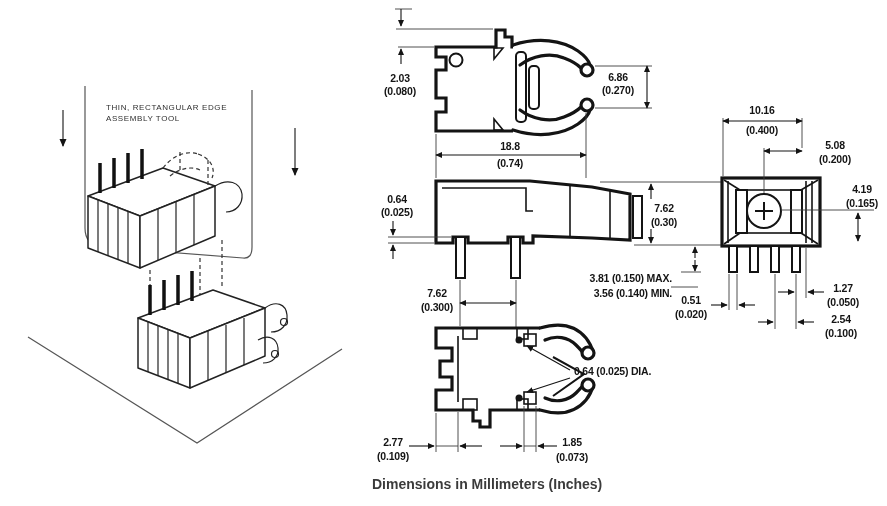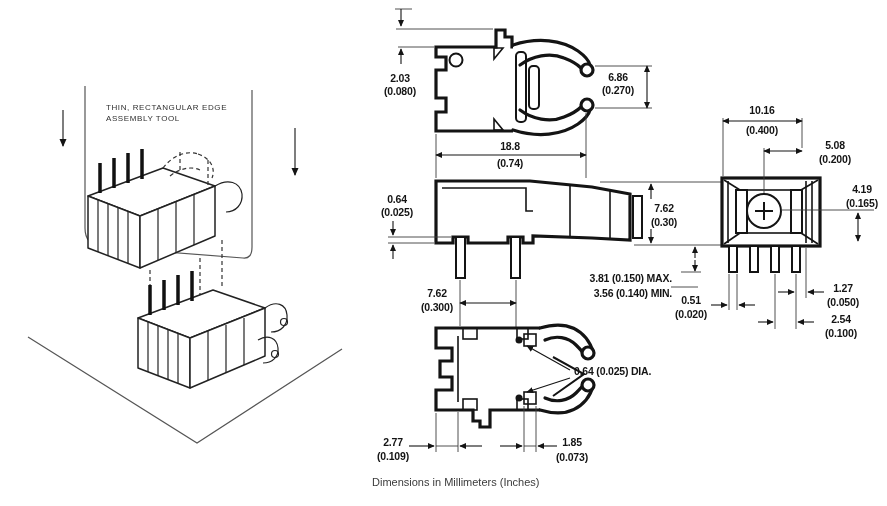--- a/index.html
+++ b/index.html
@@ -14,22 +14,22 @@
   .j  {fill:none;stroke:#141414;stroke-width:3.2;stroke-linecap:round;}
   .t  {fill:none;stroke:#141414;stroke-width:1.6;}
   .t2 {fill:none;stroke:#141414;stroke-width:2;}
   .x  {fill:none;stroke:#3c3c3c;stroke-width:0.9;}
   .d  {fill:none;stroke:#141414;stroke-width:1.1;}
   .iso{fill:#fff;stroke:#222;stroke-width:1.5;stroke-linejoin:round;}
   .g1 {fill:none;stroke:#222;stroke-width:1.2;}
   .pin{fill:none;stroke:#111;stroke-width:3.5;stroke-linecap:butt;}
   .dash{fill:none;stroke:#333;stroke-width:1.2;stroke-dasharray:4 3;}
   .plane{fill:none;stroke:#555;stroke-width:1.2;}
-  .caption{position:absolute;left:372px;top:476px;font-size:11px;color:#3b3b3b;
-           font-family:"Liberation Sans",sans-serif;}
+  .caption{position:absolute;left:372px;top:476px;font-size:14px;color:#3b3b3b;
+           font-family:"Liberation Sans",sans-serif;font-weight:bold;}
 </style>
 </head>
 <body>
 
 <div class="stage">
 
   <svg style="left:0" width="360" height="506" viewBox="0 0 360 506">
     <defs>
       <marker id="aL" viewBox="0 0 10 10" refX="8" refY="5" markerWidth="8" markerHeight="8" orient="auto-start-reverse">
           <path d="M0,1 L9,5 L0,9 Z" fill="#141414"></path>

